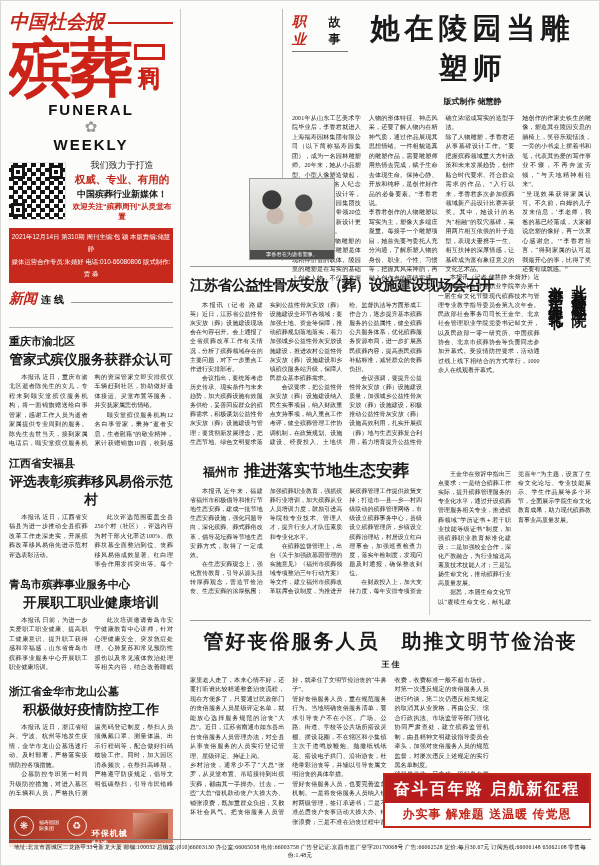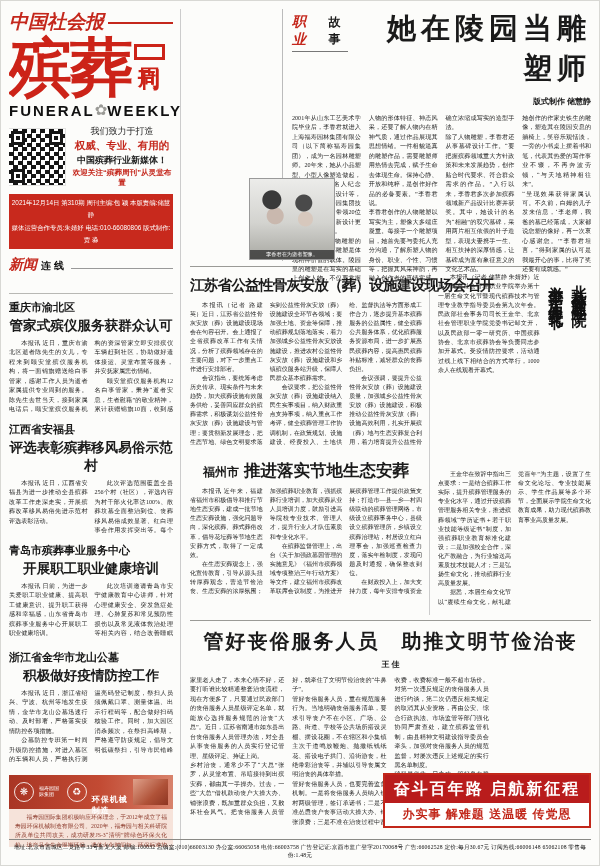--- a/index.html
+++ b/index.html
@@ -19,21 +19,21 @@
   .brand { font-size:19px; font-weight:bold; font-style:italic; color:#c4271c; white-space:nowrap; }
   .brand-line { flex:1; border-top:2px solid #c4271c; margin-top:2px; }
 
   .title-row { display:flex; align-items:flex-start; margin-top:1px; }
   .title-chars { font-size:63px; line-height:1.02; font-weight:900; color:#cc2318; letter-spacing:-2px; white-space:nowrap; }
   .title-box { writing-mode:vertical-rl; border:3px solid #cc2318; color:#cc2318;
     font-size:22px; font-weight:900; padding:3px 1px; margin:8px 0 0 3px; line-height:1.05; letter-spacing:2px; }
 
   .english-row { display:flex; justify-content:space-between; align-items:center;
     font-family:"Liberation Sans","DejaVu Sans",sans-serif; font-weight:bold;
-    font-size:15px; letter-spacing:2px; margin-top:1px; color:#111; }
+    font-size:15px; letter-spacing:2px; margin-top:1px; color:#111;flex-direction:column; }
   .flower { color:#9a9a96; font-size:15px; letter-spacing:0; }
 
   .qr-row { display:flex; gap:6px; margin-top:6px; align-items:center; }
   .qr { position:relative; width:56px; height:56px; flex:none;
     background:repeating-conic-gradient(#161616 0% 25%, #ffffff 0% 50%); background-size:9px 9px;
     outline:1px solid #e2e2e0; }
   .fm { position:absolute; width:14px; height:14px; background:#fff; border:3px solid #161616; }
   .fm::after { content:""; position:absolute; inset:2px; background:#161616; }
   .fm.tl { top:2px; left:2px; } .fm.tr { top:2px; right:2px; } .fm.bl { bottom:2px; left:2px; }
 
@@ -80,21 +80,21 @@
   .right { flex:1; min-width:0; }
 
   .story-wrap { position:relative; margin-left:92px; border-left:1px solid #bbb; padding-left:9px; height:252px; }
   .story-head { display:flex; align-items:flex-start; }
   .story-badge { width:62px; flex:none; padding-top:4px; }
   .sb-top { display:flex; align-items:baseline; gap:11px;justify-content:space-between; }
   .sb-left { font-size:14px; font-weight:bold; font-style:italic; color:#c4271c; }
   .sb-right { font-size:12px; font-weight:bold; letter-spacing:2px;
     font-family:Liberation Mono, monospace; }
   .sb-line { border-top:1px solid #777; margin-top:2px; width:56px; }
-  .story-title-zone { flex:1; text-align:right; }
+  .story-title-zone { flex:1; text-align:center; }
   .story-headline { font-size:29px; font-weight:900; letter-spacing:5px;
     font-family:"Liberation Sans","DejaVu Sans",sans-serif; }
   .story-byline { font-size:8px; font-weight:bold; margin-top:7px; }
   .story-body { margin-top:7px; height:178px; columns:4; column-gap:8px; column-fill:auto;
     overflow:hidden; font-size:6.1px; line-height:1.55; text-align:justify; color:#222; }
   .photo { position:absolute; left:-33px; bottom:2px; width:84px; height:80px;
     background:
       radial-gradient(circle at 26% 26%, #3a3a3a 0 9px, transparent 10px),
       radial-gradient(circle at 30% 46%, #c9b8ae 0 8px, transparent 9px),
       radial-gradient(circle at 64% 30%, #4a4a4a 0 8px, transparent 9px),

